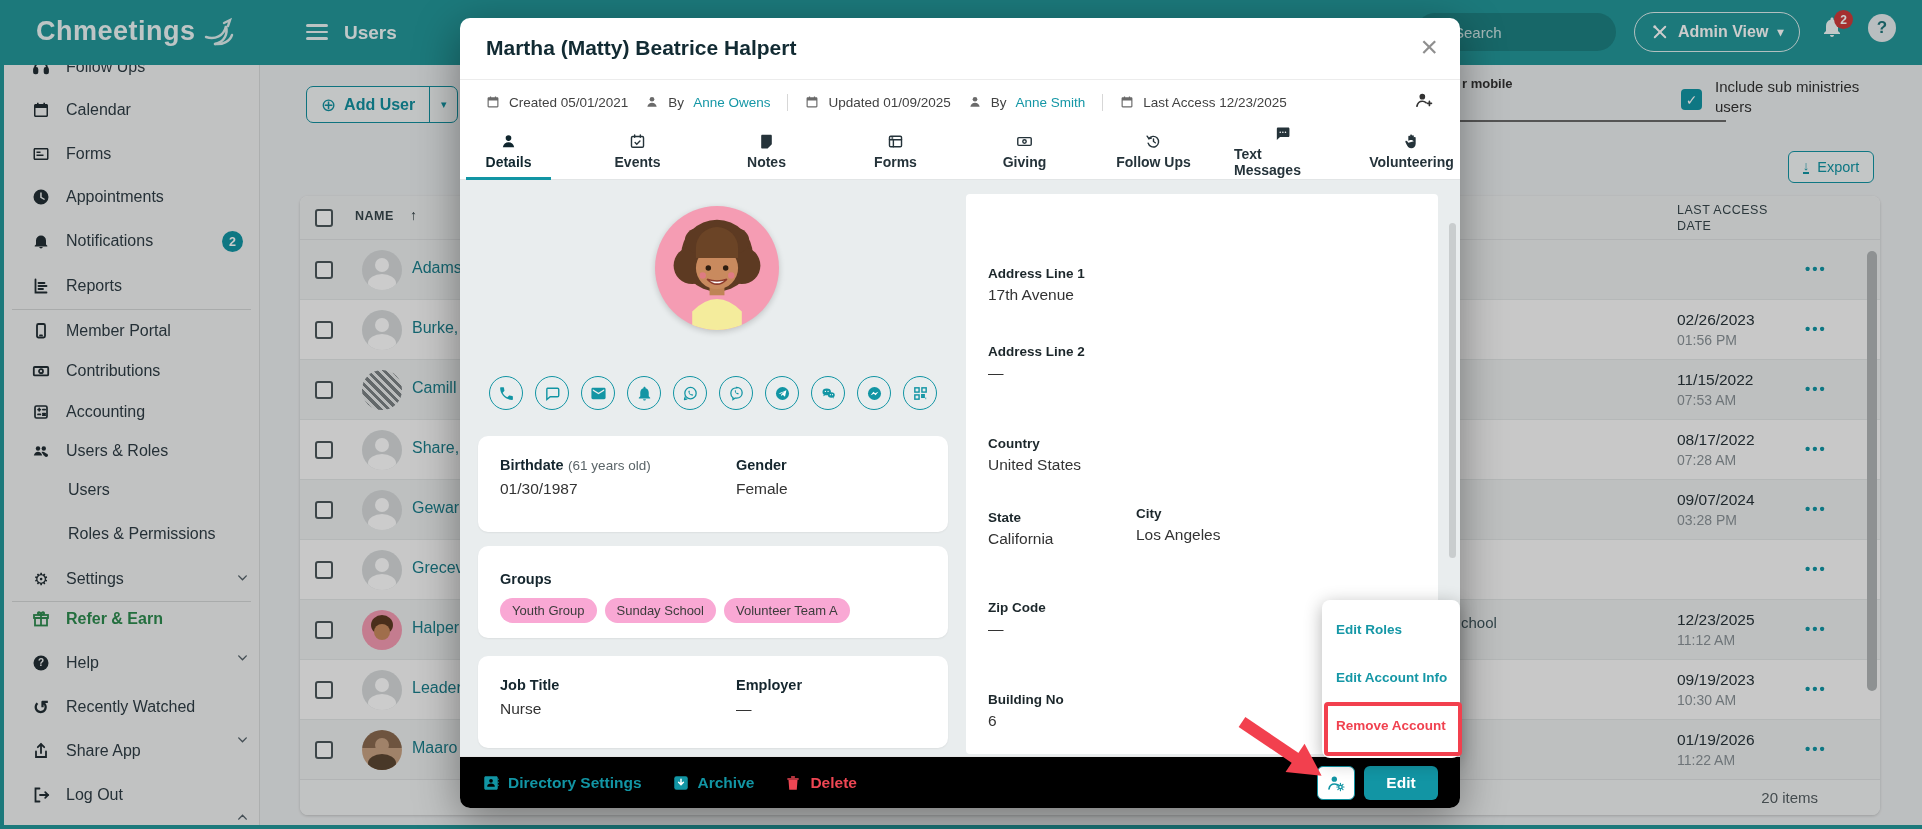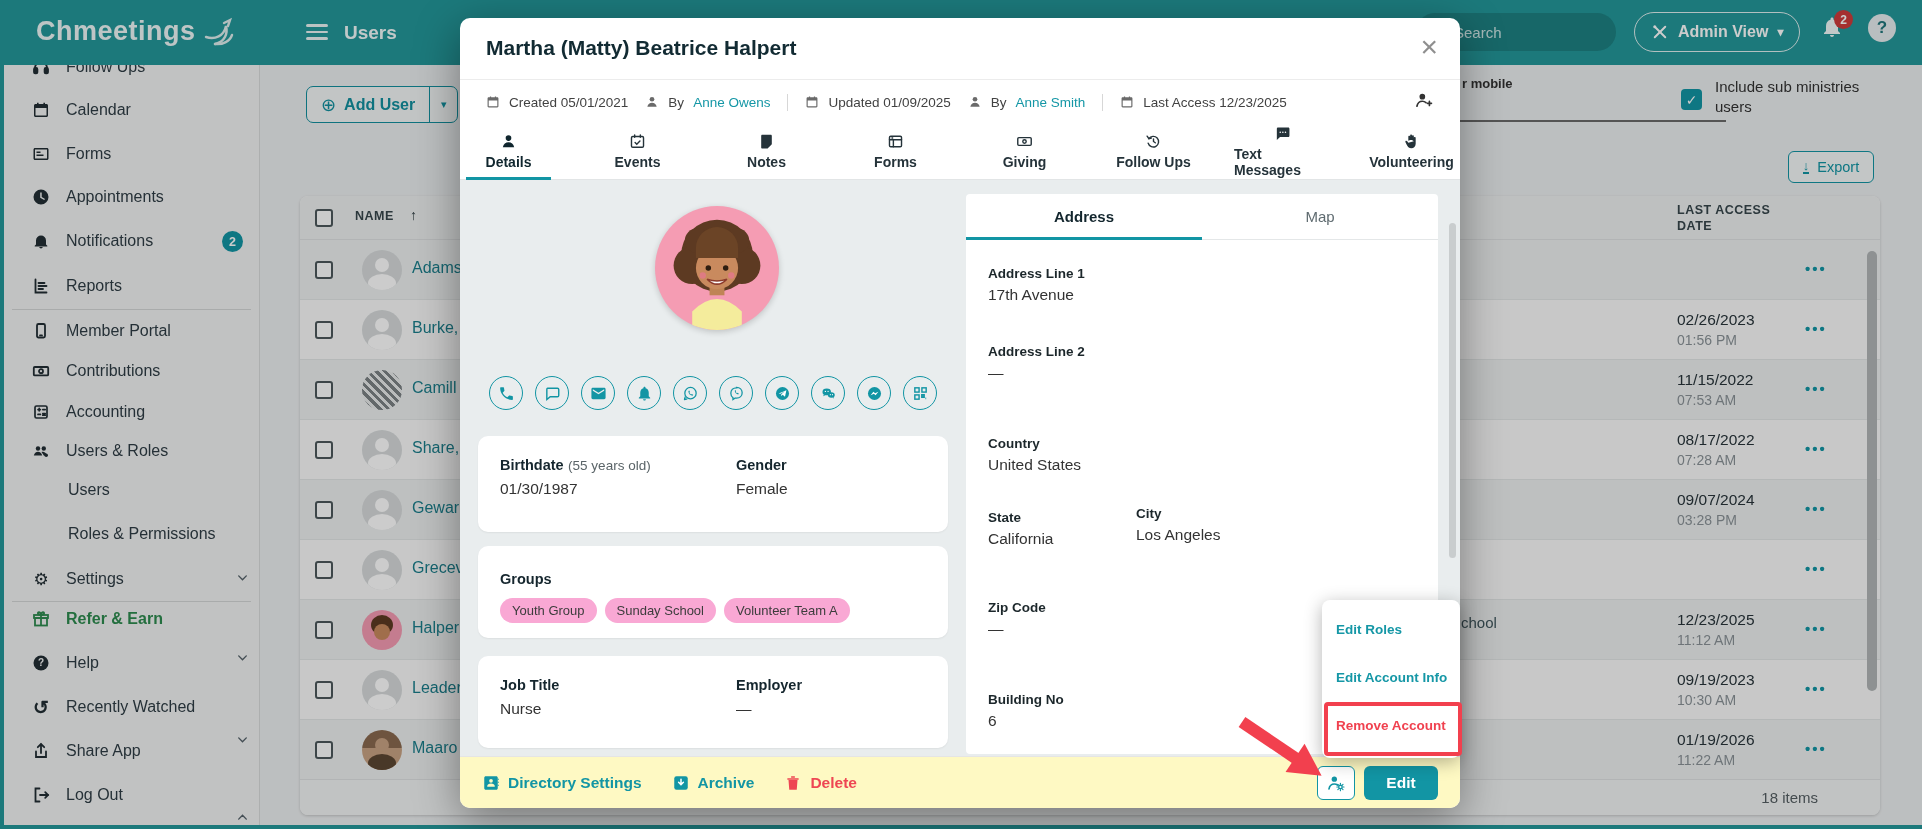--- a/index.html
+++ b/index.html
@@ -70,21 +70,21 @@
 
   .export-btn{ position:absolute; left:1528px; top:86px; width:86px; height:32px; border:1.5px solid #1295a4; border-radius:6px;
     color:#1295a4; font-size:14.5px; display:flex; align-items:center; justify-content:center; gap:8px; background:#f4f8f8;}
   .dl-ic{ font-weight:bold; border-bottom:2px solid currentColor; line-height:11px; height:14px; font-size:13px;}
 
   .table-card{ position:absolute; left:40px; top:131px; width:1580px; height:619px; background:#fbfcfc; border-radius:8px;
     box-shadow:0 1px 3px rgba(0,0,0,.18); overflow:hidden;}
   .thead{ position:absolute; left:0; top:0; width:100%; height:44px; background:#eef1f1; border-bottom:1px solid #dfe2e3;}
   .th-name{ position:absolute; left:55px; top:13px; font-size:12.5px; font-weight:bold; letter-spacing:.5px; color:#37464c;}
   .th-arrow{ position:absolute; left:110px; top:11px; font-size:14px; color:#2a373d; font-weight:bold;}
-  .th-la{ position:absolute; left:1377px; top:6px; font-size:12.5px; font-weight:bold; letter-spacing:.5px; color:#37464c; line-height:16px;}
+  .th-la{ position:absolute; left:1377px; top:6px; font-size:12.5px; font-weight:normal; letter-spacing:.5px; color:#37464c; line-height:16px;}
   .cb{ position:absolute; left:15px; top:50%; margin-top:-9px; width:18px; height:18px; border:2px solid #4d585c; border-radius:3px; background:#fdfefe;}
   .thead .cb{ top:22px; }
   .trow{ position:absolute; left:0; width:100%; height:60px; border-bottom:1px solid #e3e6e7;}
   .trow.odd{ background:#eef1f1; }
   .trow.even{ background:#fafbfb; }
   .avatar{ position:absolute; left:62px; top:10px; width:40px; height:40px; border-radius:50%; background:#d7dadb; overflow:hidden;}
   .avatar::before{ content:""; position:absolute; left:13px; top:8px; width:14px; height:14px; border-radius:50%; background:#fff;}
   .avatar::after{ content:""; position:absolute; left:6px; top:24px; width:28px; height:18px; border-radius:50%; background:#fff;}
   .avatar.qr{ background:repeating-linear-gradient(45deg,#7c8285 0 3px,#e8eaea 3px 6px);}
   .avatar.qr::before,.avatar.qr::after{ display:none;}
@@ -155,21 +155,21 @@
   .ap-tab{ flex:1; display:flex; align-items:center; justify-content:center; font-size:15px; color:#5f6b70; position:relative; cursor:pointer;}
   .ap-tab.active{ color:#13262e; font-weight:bold;}
   .ap-tab.active::after{ content:""; position:absolute; left:0; right:0; bottom:-1px; height:3px; background:#1295a4;}
   .fld{ position:absolute; left:22px;}
   .fld .flab{ font-size:13.5px; font-weight:bold; color:#1c272b;}
   .fld .fval{ font-size:15.5px; color:#333; margin-top:5px;}
   .fld.colB{ left:170px;}
 
   .m-scroll{ position:absolute; right:4px; top:205px; width:7px; height:335px; border-radius:4px; background:#c9cdce; z-index:31;}
 
-  .m-footer{ position:absolute; left:0; bottom:0; width:100%; height:52px; background:#fef9c3; border-top:1px solid #e5e5e5;
+  .m-footer{ position:absolute; left:0; bottom:0; width:100%; height:52px; background:#000000; border-top:1px solid #e5e5e5;
     display:flex; align-items:center; padding:0 22px; gap:30px;}
   .f-link{ display:flex; align-items:center; gap:8px; font-size:15.5px; font-weight:bold; color:#1295a4; cursor:pointer;}
   .f-link svg{ width:18px; height:18px;}
   .f-link.red{ color:#ee4653;}
   .f-right{ margin-left:auto; display:flex; gap:9px;}
   .ghost-btn{ width:38px; height:34px; border:1.5px solid #1295a4; border-radius:6px; background:#fff; color:#1295a4;
     display:flex; align-items:center; justify-content:center; cursor:pointer;}
   .ghost-btn svg{ width:20px; height:20px;}
   .edit-btn{ width:74px; height:34px; border:none; border-radius:6px; background:#1295a4; color:#fff; font-weight:bold;
     font-size:15.5px; display:flex; align-items:center; justify-content:center; cursor:pointer; font-family:inherit;}
@@ -523,21 +523,21 @@
           <span class="rname">Maaro</span>
           <span class="rdate">
               <b>01/19/2026</b>
               <i>11:22 AM</i>
             </span>
           <span class="dots">•••</span>
         </div>
 
         <div class="vscroll"></div>
         <div class="tfoot">
-          <span class="items-count">18 items</span>
+          <span class="items-count">20 items</span>
         </div>
       </div>
 
       <div class="frag-school">chool</div>
     </div>
   </div>
 
   <div class="dim"></div>
 
   <div class="modal">
@@ -728,21 +728,21 @@
               <rect x="14" y="4" width="6" height="6"></rect>
               <rect x="4" y="14" width="6" height="6"></rect>
               <path d="M14 14h3v3h-3zM19 15v0M15 19h0M19 19h1" stroke-width="2.4"></path>
             </svg>
           </span>
       </div>
 
       <div class="card c1">
         <div>
           <span class="lab">Birthdate</span>
-          <span class="mut">(55 years old)</span>
+          <span class="mut">(61 years old)</span>
           <div class="val">01/30/1987</div>
         </div>
         <div class="col2">
           <span class="lab">Gender</span>
           <div class="val">Female</div>
         </div>
       </div>
 
       <div class="card c2">
         <span class="lab">Groups</span>
@@ -758,24 +758,20 @@
           <span class="lab">Job Title</span>
           <div class="val">Nurse</div>
         </div>
         <div class="col2">
           <span class="lab">Employer</span>
           <div class="val">—</div>
         </div>
       </div>
 
       <div class="addr-panel">
-        <div class="ap-tabs">
-          <div class="ap-tab active">Address</div>
-          <div class="ap-tab">Map</div>
-        </div>
         <div class="fld" style="top:72px">
           <div class="flab">Address Line 1</div>
           <div class="fval">17th Avenue</div>
         </div>
         <div class="fld" style="top:150px">
           <div class="flab">Address Line 2</div>
           <div class="fval">—</div>
         </div>
         <div class="fld" style="top:242px">
           <div class="flab">Country</div>

